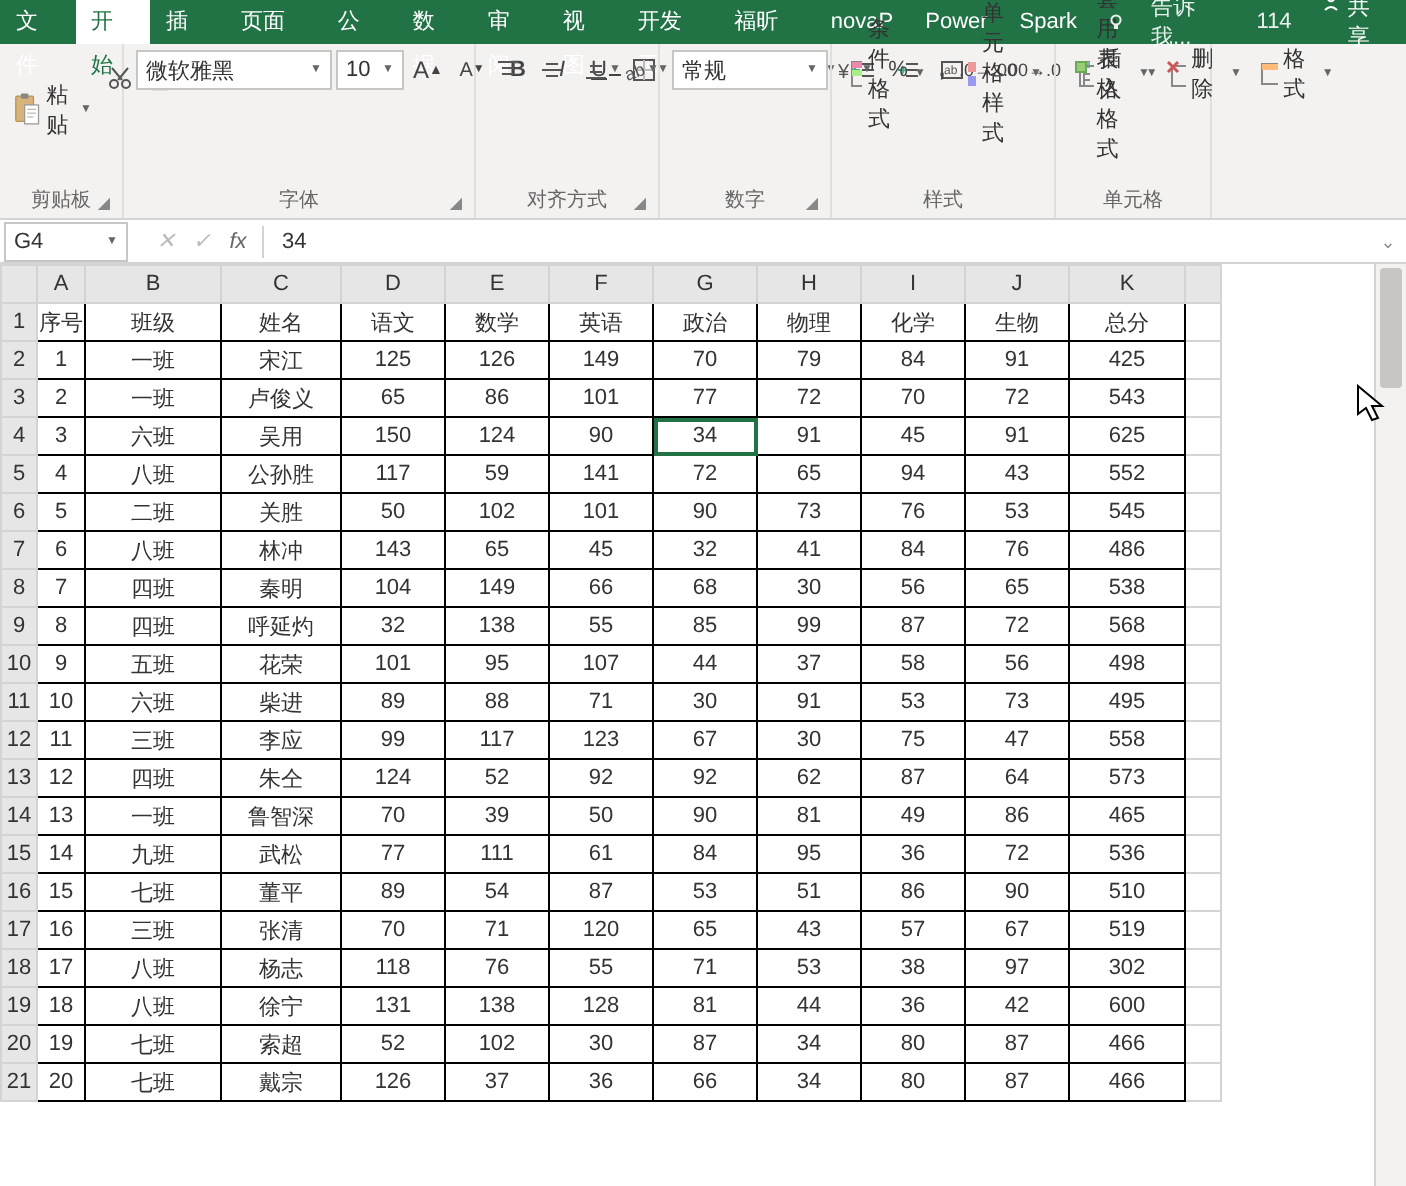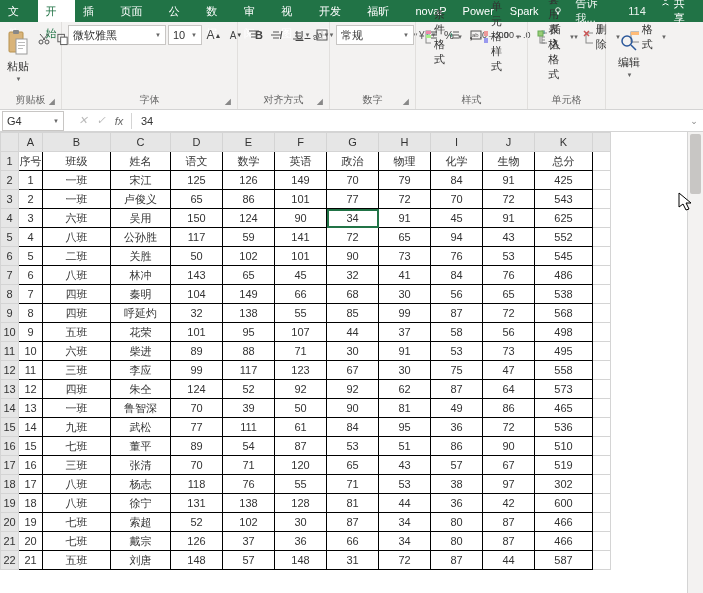--- a/index.html
+++ b/index.html
@@ -10,21 +10,21 @@
 .tab.active{background:#fff;color:#217346}
 .tabs .spacer{flex:1}
 .tell{padding:0 6px;display:flex;align-items:center;gap:13px;opacity:.9}
 .share{padding:0 8px;display:flex;align-items:flex-start;gap:3px}
 
 .ribbon{display:flex;height:88px;background:#f3f2f1;border-bottom:1px solid #d4d4d4}
 .group{border-right:1px solid #e1dfdd;padding:3px 6px 2px;display:flex;flex-direction:column}
 .group .area{flex:1;display:flex;align-items:flex-start;gap:4px}
 .group .label{text-align:center;font-size:10px;color:#666;padding-top:2px;position:relative}
 .group .label .dlg{position:absolute;right:0;bottom:1px;font-size:8px;color:#888}
-.bigbtn{display:flex;flex-direction:column;align-items:center;justify-content:center;width:40px;height:60px;gap:2px;cursor:pointer}
+.bigbtn{display:flex;flex-direction:row;align-items:center;justify-content:center;width:40px;height:60px;gap:2px;cursor:pointer}
 .col{display:flex;flex-direction:row;gap:2px}
 .row{display:flex;align-items:center;gap:2px}
 .minibtn{width:20px;height:20px;display:flex;align-items:center;justify-content:center;cursor:pointer;font-size:11px;color:#444}
 .dd{font-size:6px;margin-left:1px;color:#666}
 .fontbox,.sizebox{height:20px;border:1px solid #c8c6c4;background:#fff;display:flex;align-items:center;padding:0 4px;font-size:11px}
 .fontbox{width:98px}.sizebox{width:34px}
 .stylebtn{display:flex;align-items:center;gap:3px;height:19px;padding:0 3px;cursor:pointer;font-size:11px}
 
 .fxbar{display:flex;align-items:center;height:22px;border-bottom:1px solid #d4d4d4;background:#fff}
 .namebox{width:62px;height:20px;border:1px solid #c8c6c4;margin:1px 2px;padding:0 4px;display:flex;align-items:center;font-size:11px}
@@ -355,33 +355,20 @@
             <rect x="2" y="2" width="10" height="10" fill="none" stroke="#888"></rect>
             <rect x="2" y="2" width="10" height="3" fill="#fb7"></rect>
           </svg>
           <span>格式</span>
           <span class="dd">▼</span>
         </div>
     </div>
     <div class="label"><span>单元格</span></div>
   </div>
 
-  <div class="group" style="width:46px;border-right:none">
-    <div class="area" style="justify-content:center">
-      <div class="bigbtn" style="width:36px">
-        <svg width="20" height="20" viewBox="0 0 20 20">
-            <circle cx="8" cy="8" r="5" fill="none" stroke="#2a579a" stroke-width="1.5"></circle>
-            <line x1="12" y1="12" x2="17" y2="17" stroke="#2a579a" stroke-width="1.5"></line>
-          </svg>
-        <span style="font-size:11px">编辑</span>
-        <span class="dd">▼</span>
-      </div>
-    </div>
-    <div class="label">&nbsp;</div>
-  </div>
 </div>
 
 <div class="fxbar">
   <div class="namebox">
       <span>G4</span>
       <span class="dd" style="margin-left:auto">▼</span>
     </div>
   <div class="fxsep"></div>
   <div class="fxbtn" style="color:#bbb">✕</div>
   <div class="fxbtn" style="color:#bbb">✓</div>
@@ -717,35 +704,20 @@
           <td class="data colD">126</td>
           <td class="data colE">37</td>
           <td class="data colF">36</td>
           <td class="data colG">66</td>
           <td class="data colH">34</td>
           <td class="data colI">80</td>
           <td class="data colJ">87</td>
           <td class="data colK">466</td>
           <td class="colL"></td>
         </tr>
-        <tr>
-          <th class="rowh">22</th>
-          <td class="data colA">21</td>
-          <td class="data colB">五班</td>
-          <td class="data colC">刘唐</td>
-          <td class="data colD">148</td>
-          <td class="data colE">57</td>
-          <td class="data colF">148</td>
-          <td class="data colG">31</td>
-          <td class="data colH">72</td>
-          <td class="data colI">87</td>
-          <td class="data colJ">44</td>
-          <td class="data colK">587</td>
-          <td class="colL"></td>
-        </tr>
       </tbody>
     </table>
 <div class="vscroll">
       <div class="thumb"></div>
     </div>
 </div>
 
 <div class="cursor">
 <svg width="18" height="22" viewBox="0 0 18 22">
       <path d="M1 1 L1 15 L5 12 L8 18 L11 17 L8 11 L13 11 Z" fill="#fff" stroke="#000" stroke-width="1"></path>

